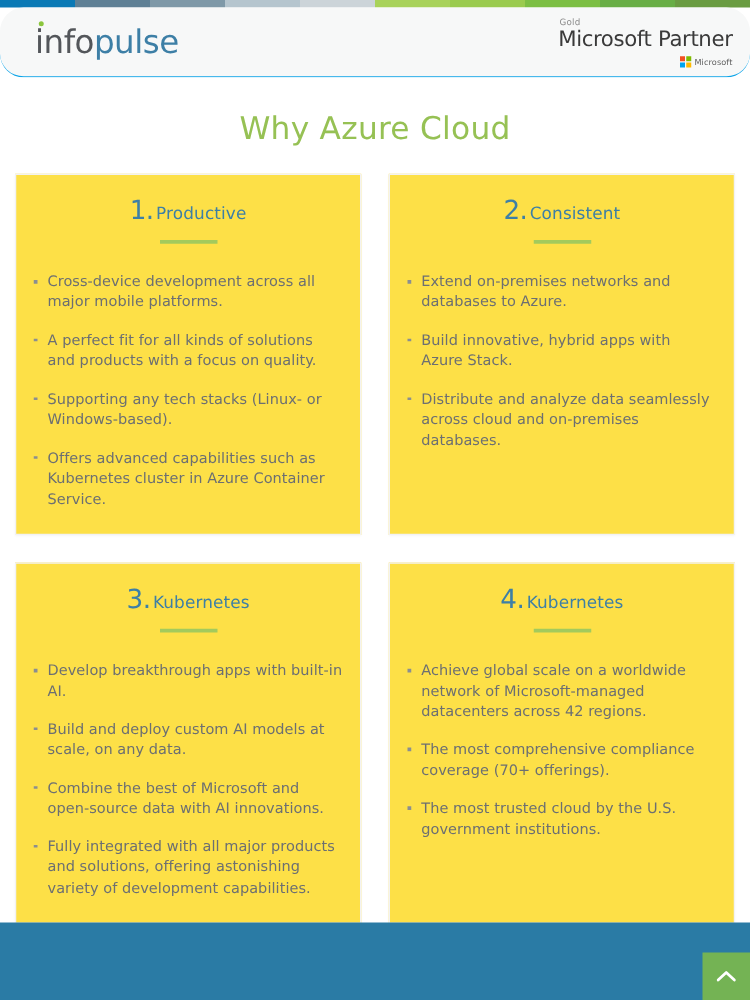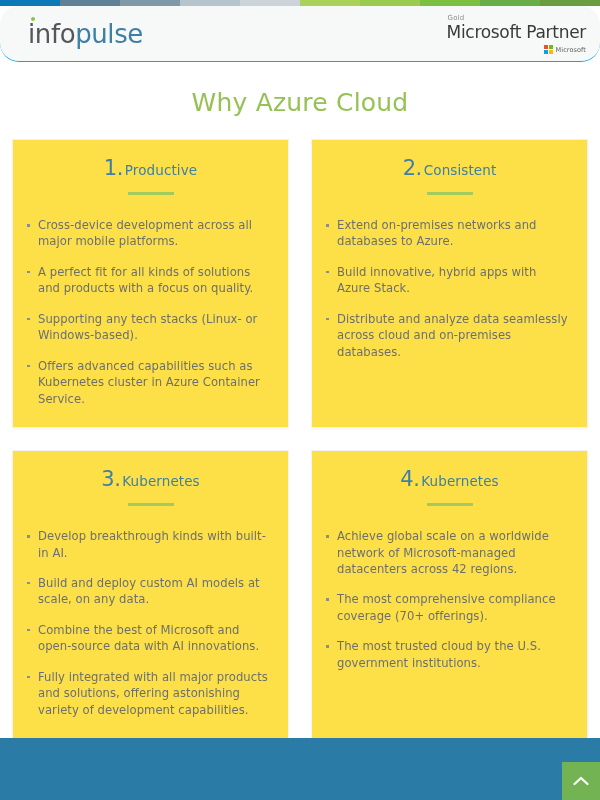--- a/index.html
+++ b/index.html
@@ -251,21 +251,21 @@
         <div class="card-head"><div class="card-heading"><span class="card-num">2.</span><span class="card-name">Consistent</span></div><div class="card-rule"></div></div>
         <ul class="bullets">
           <li>Extend on-premises networks and databases to Azure.</li>
           <li>Build innovative, hybrid apps with Azure Stack.</li>
           <li>Distribute and analyze data seamlessly across cloud and on-premises databases.</li>
         </ul>
       </div>
       <div class="card">
         <div class="card-head"><div class="card-heading"><span class="card-num">3.</span><span class="card-name">Kubernetes</span></div><div class="card-rule"></div></div>
         <ul class="bullets">
-          <li>Develop breakthrough kinds with built-in AI.</li>
+          <li>Develop breakthrough apps with built-in AI.</li>
           <li>Build and deploy custom AI models at scale, on any data.</li>
           <li>Combine the best of Microsoft and open-source data with AI innovations.</li>
           <li>Fully integrated with all major products and solutions, offering astonishing variety of development capabilities.</li>
         </ul>
       </div>
       <div class="card">
         <div class="card-head"><div class="card-heading"><span class="card-num">4.</span><span class="card-name">Kubernetes</span></div><div class="card-rule"></div></div>
         <ul class="bullets">
           <li>Achieve global scale on a worldwide network of Microsoft-managed datacenters across 42 regions.</li>
           <li>The most comprehensive compliance coverage (70+ offerings).</li>

